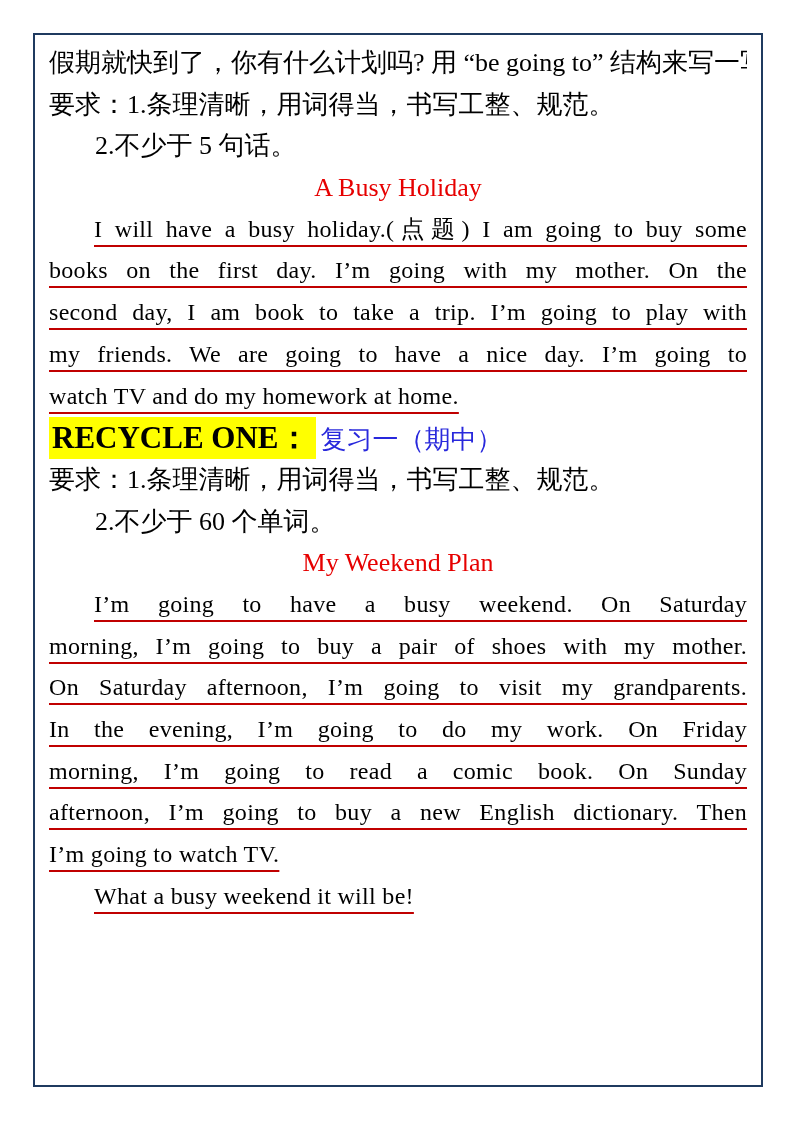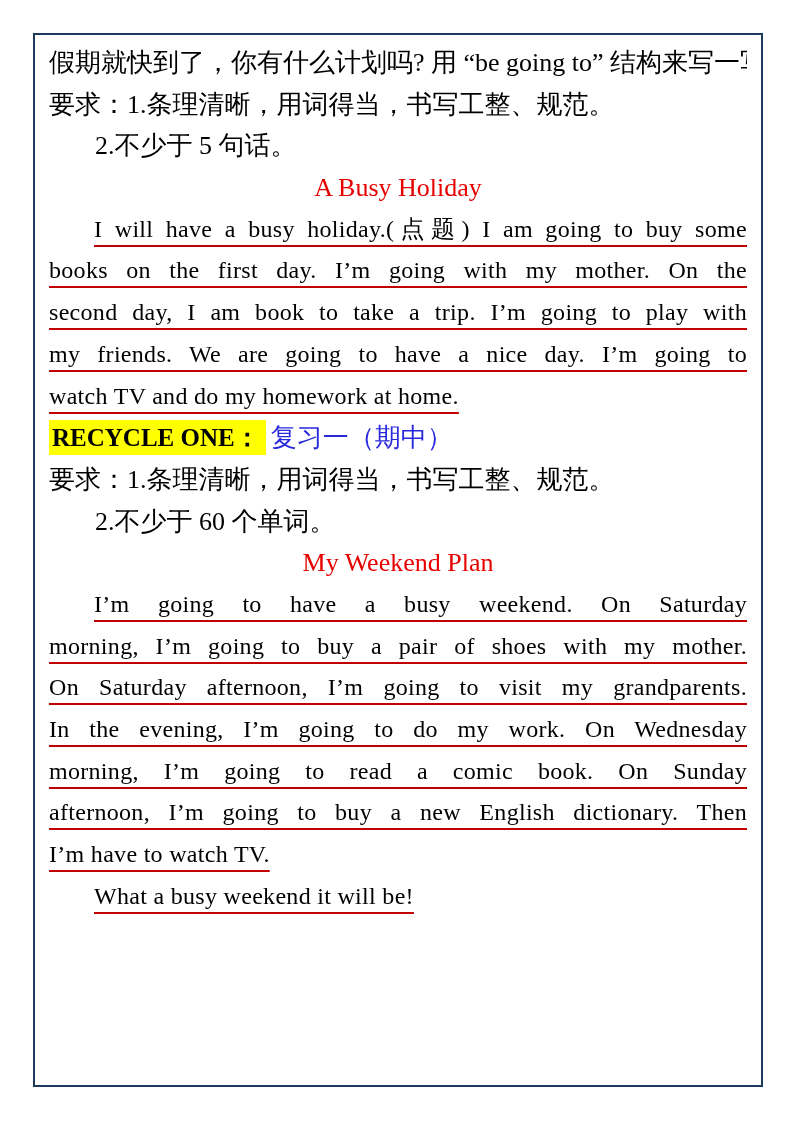--- a/index.html
+++ b/index.html
@@ -41,21 +41,21 @@
     text-underline-offset: 8px;
   }
   .title {
     text-align: center;
     color: #e60000;
     font-size: 26px;
   }
   .hl {
     background: #ffff00;
     font-weight: bold;
-    font-size: 25px;
+    font-size: 31px;
     padding: 4px 6px 4px 3px;
     margin-right: 5px;
   }
   .blue { color: #2828dc; }
 </style>
 </head>
 <body>
 
 <div class="frame">
 
@@ -74,20 +74,20 @@
   <div class="line nowrap"><span class="hl">RECYCLE ONE：</span><span class="blue">复习一（期中）</span></div>
 
   <div class="line nowrap">要求：1.条理清晰，用词得当，书写工整、规范。</div>
   <div class="line nowrap ind2">2.不少于 60 个单词。</div>
 
   <div class="line title">My Weekend Plan</div>
 
   <div class="line eng jline uline indent">I’m going to have a busy weekend. On Saturday</div>
   <div class="line eng jline uline">morning, I’m going to buy a pair of shoes with my mother.</div>
   <div class="line eng jline uline">On Saturday afternoon, I’m going to visit my grandparents.</div>
-  <div class="line eng jline uline">In the evening, I’m going to do my work. On Wednesday</div>
+  <div class="line eng jline uline">In the evening, I’m going to do my work. On Friday</div>
   <div class="line eng jline uline">morning, I’m going to read a comic book. On Sunday</div>
   <div class="line eng jline uline">afternoon, I’m going to buy a new English dictionary. Then</div>
-  <div class="line eng nowrap"><span class="uline">I’m have to watch TV.</span></div>
+  <div class="line eng nowrap"><span class="uline">I’m going to watch TV.</span></div>
 
   <div class="line eng nowrap indent"><span class="uline">What a busy weekend it will be!</span></div>
 
 </div>
 
 </body></html>

